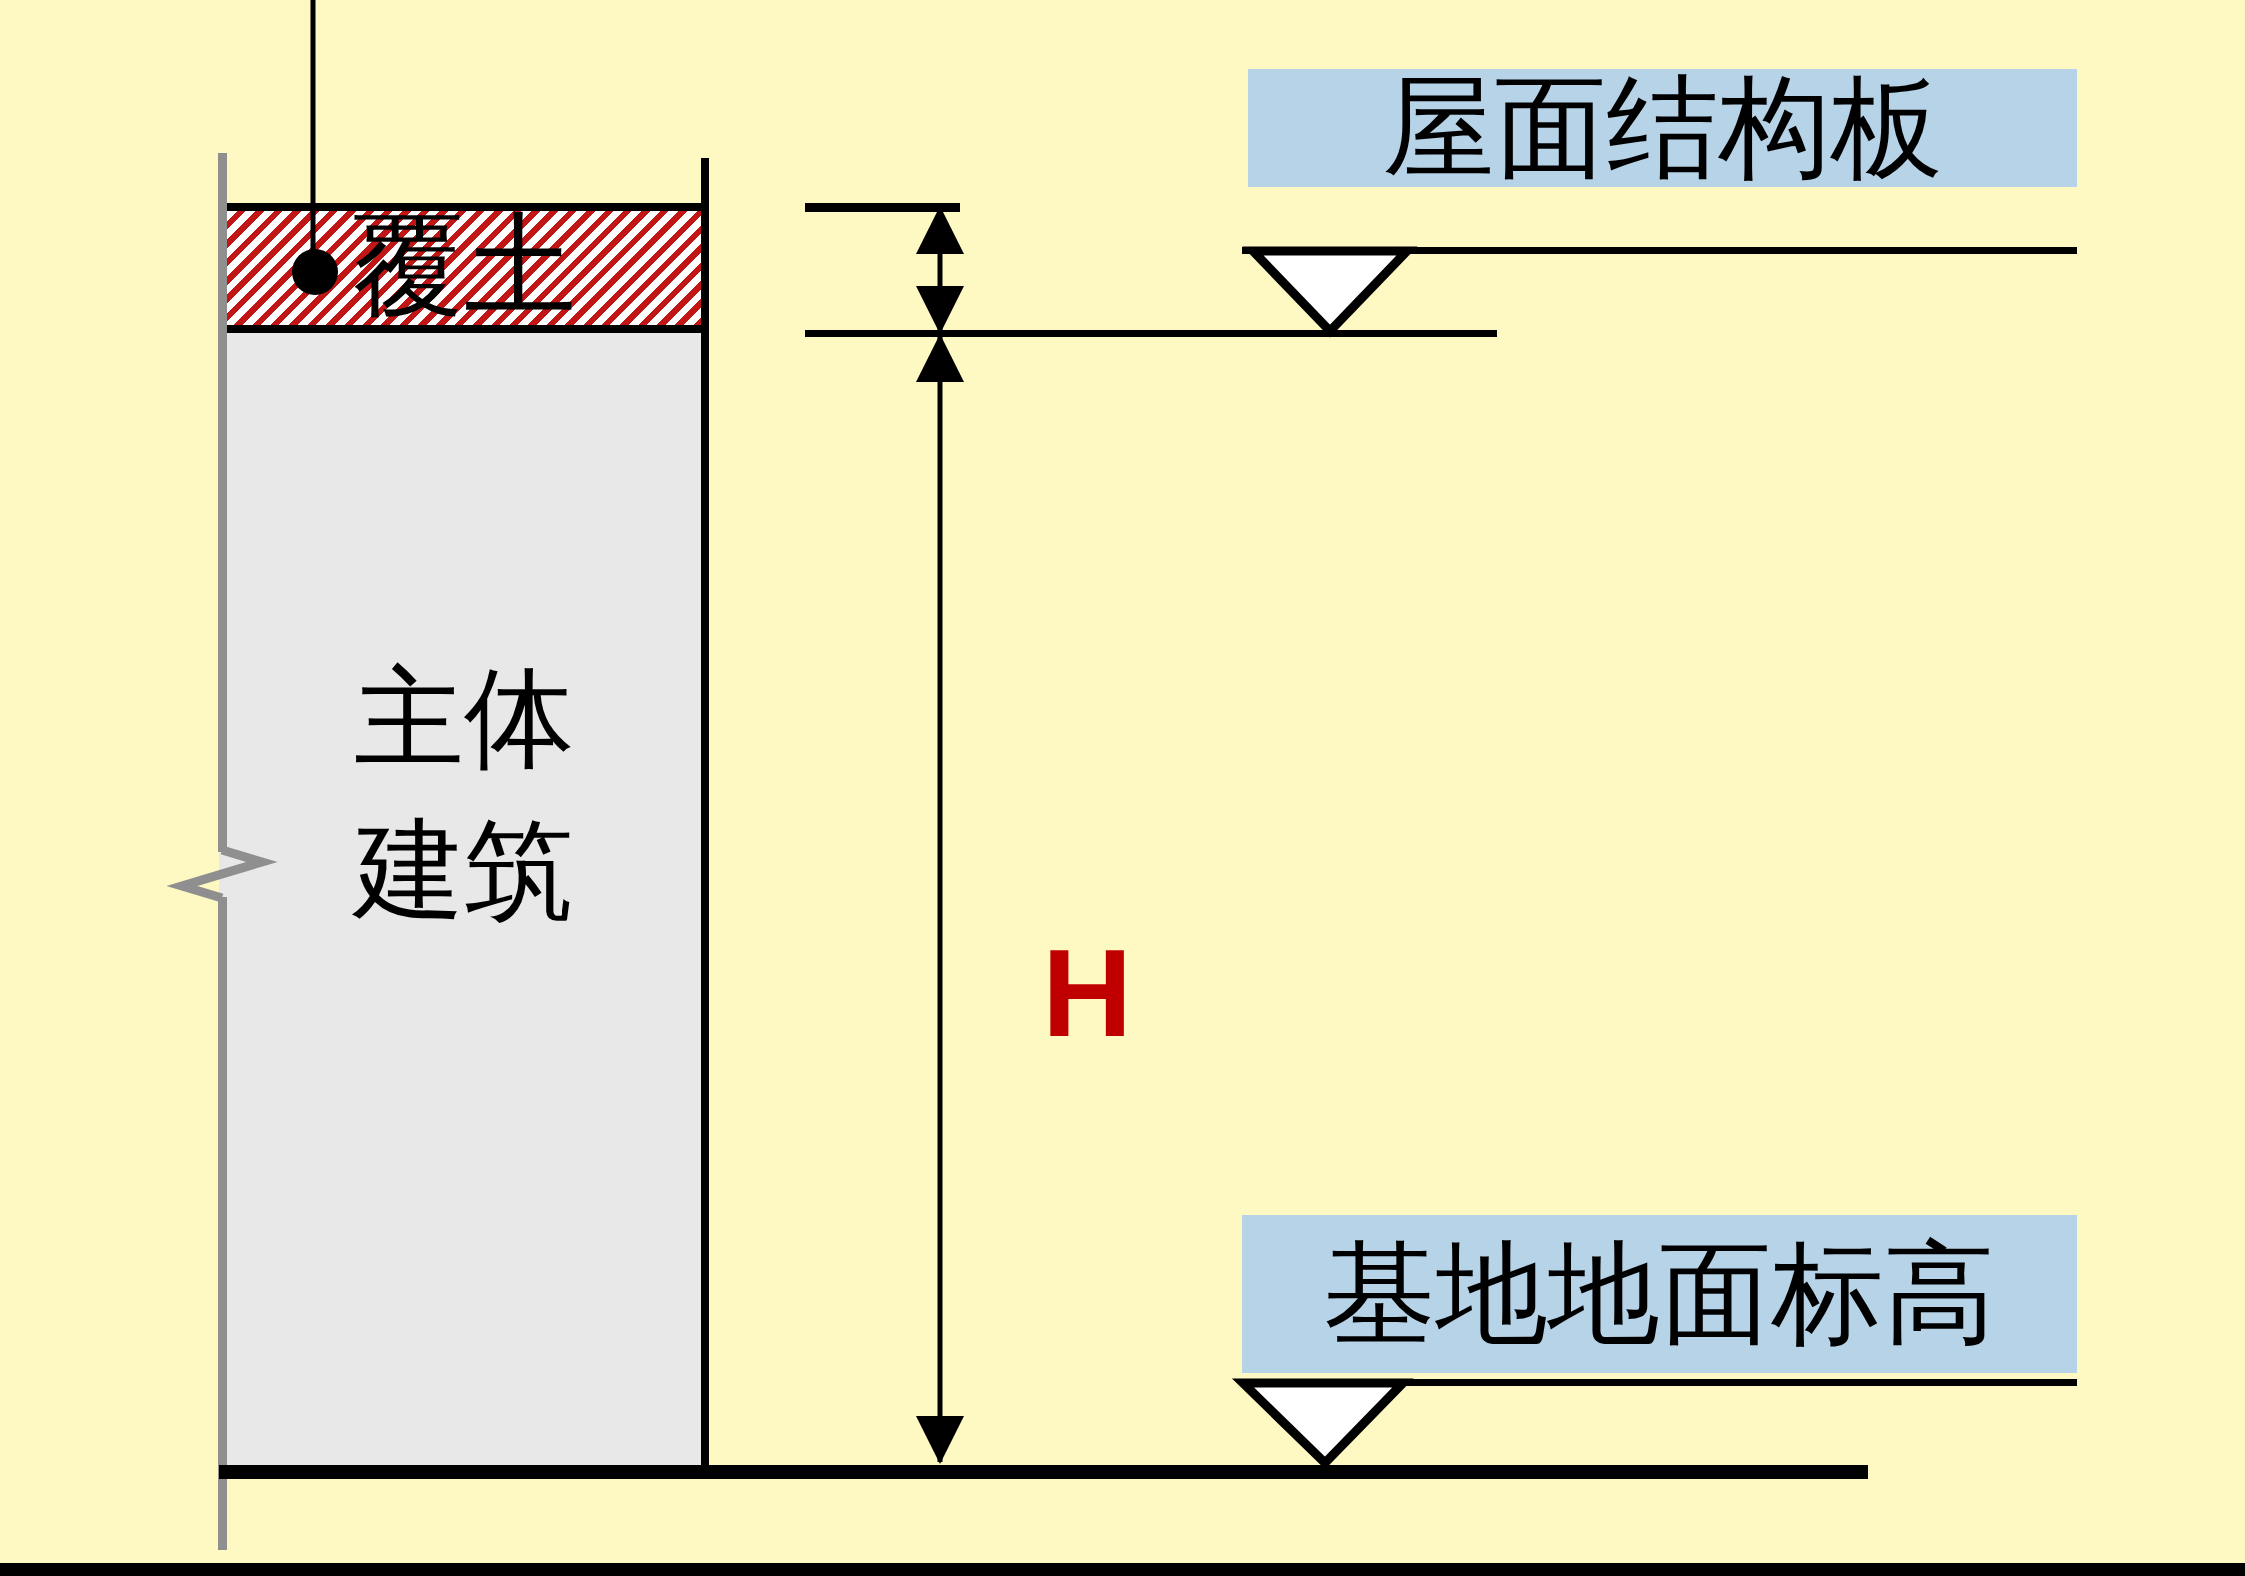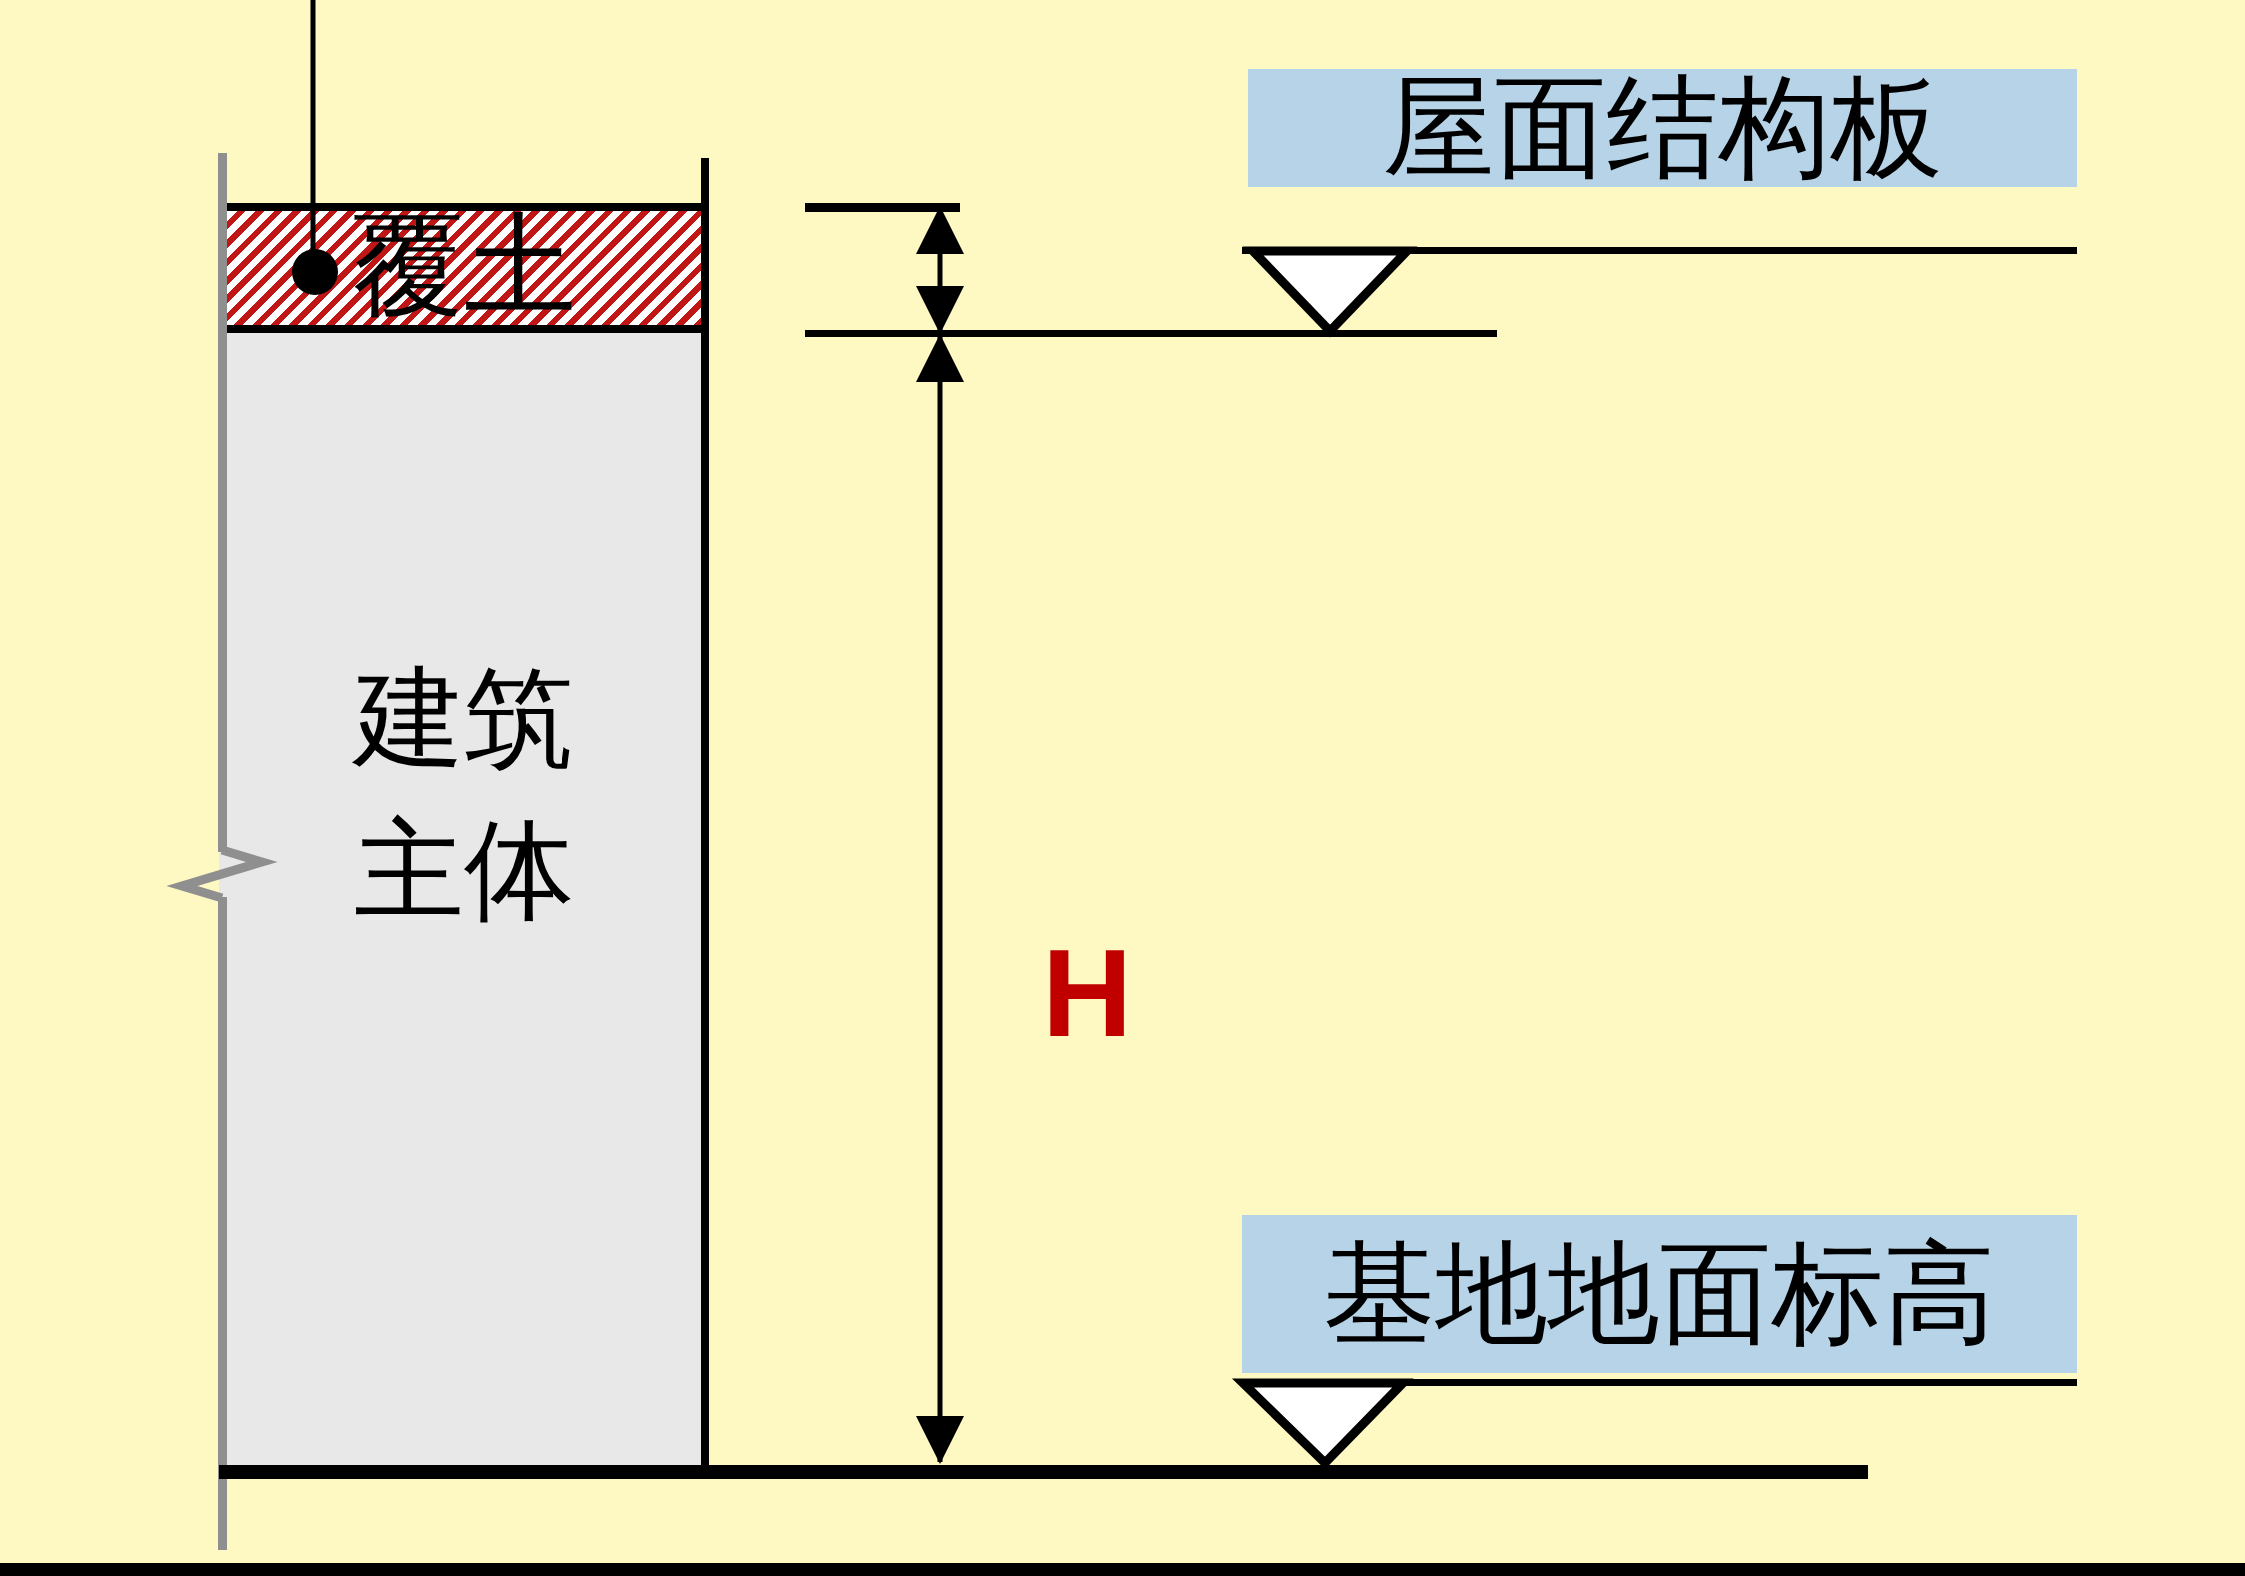--- a/index.html
+++ b/index.html
@@ -84,22 +84,22 @@
     <polygon points="940,334 916,382 964,382" fill="#000"></polygon>
     <polygon points="940,1464 916,1416 964,1416" fill="#000"></polygon>
 
     <polygon points="1253,251 1407,251 1330,331" fill="#fff" stroke="#000" stroke-width="9"></polygon>
     <polygon points="1243,1383 1403,1383 1325,1463" fill="#fff" stroke="#000" stroke-width="9"></polygon>
   </svg>
 
   <div id="soil-label" class="label">覆土</div>
 
   <div id="main-building-label" class="label">
+    <div>主体</div>
     <div>建筑</div>
-    <div>主体</div>
   </div>
 
 
   <div id="H-dim-label" class="label">H</div>
 
   <div id="roof-callout" class="callout label">屋面结构板</div>
 
   <div id="ground-callout" class="callout label">基地地面标高</div>
 </div>
 

